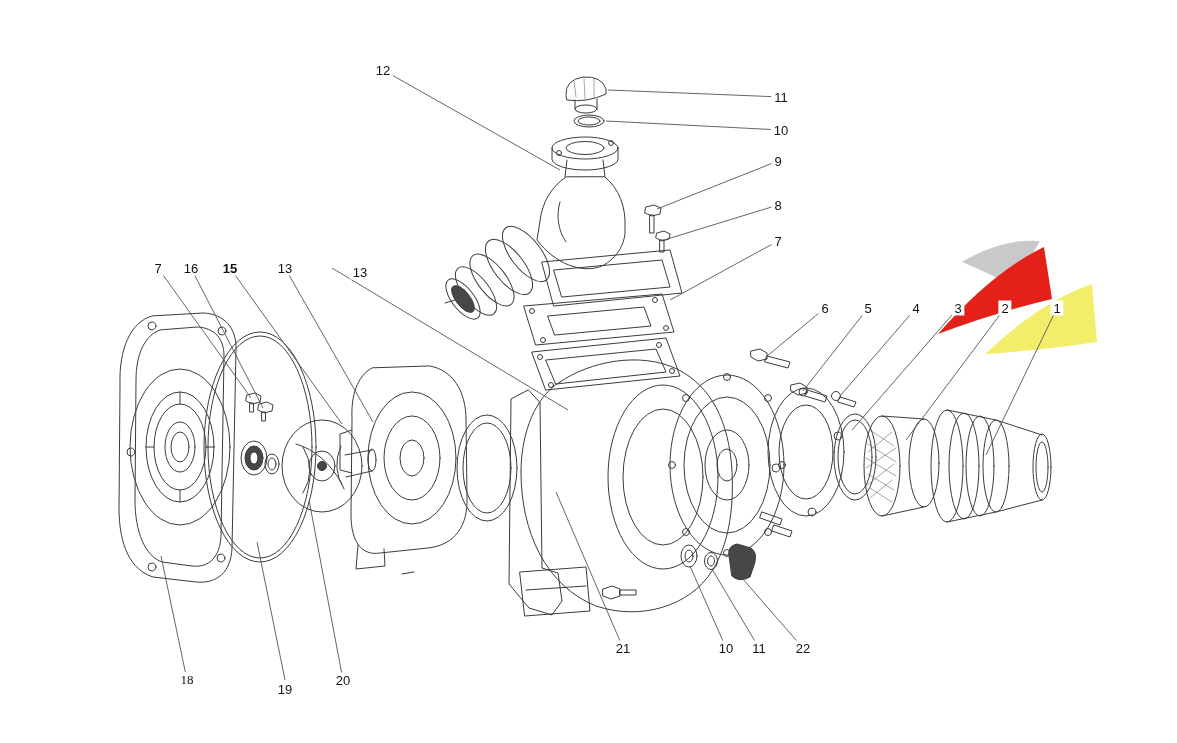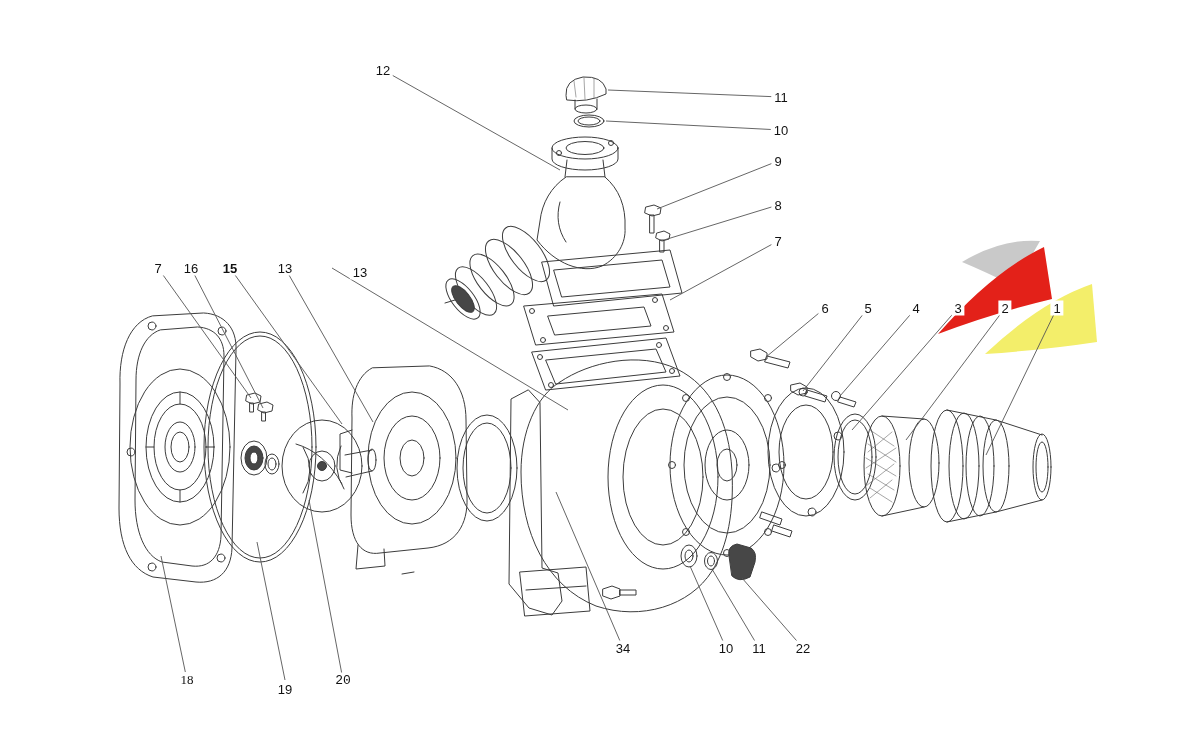--- a/index.html
+++ b/index.html
@@ -295,20 +295,20 @@
       <div class="callout" style="left: 285px; top: 268px;">13</div>
       <div class="callout" style="left: 332px; top: 272px; margin-left: 28px;">13</div>
       <div class="callout" style="left: 825px; top: 308px;">6</div>
       <div class="callout" style="left: 868px; top: 308px;">5</div>
       <div class="callout" style="left: 916px; top: 308px;">4</div>
       <div class="callout" style="left: 958px; top: 308px;">3</div>
       <div class="callout" style="left: 1005px; top: 308px;">2</div>
       <div class="callout" style="left: 1057px; top: 308px;">1</div>
       <div class="callout" style="left: 187px; top: 680px; font-family: Liberation Serif, serif;">18</div>
       <div class="callout" style="left: 285px; top: 689px;">19</div>
-      <div class="callout" style="left: 343px; top: 680px; font-family: Liberation Mono, monospace;">20</div>
-      <div class="callout" style="left: 623px; top: 648px;">34</div>
+      <div class="callout" style="left: 343px; top: 680px;">20</div>
+      <div class="callout" style="left: 623px; top: 648px;">21</div>
       <div class="callout" style="left: 726px; top: 648px;">10</div>
       <div class="callout" style="left: 759px; top: 648px;">11</div>
       <div class="callout" style="left: 803px; top: 648px;">22</div>
     </div>
 
 </div>
 
 </body></html>

